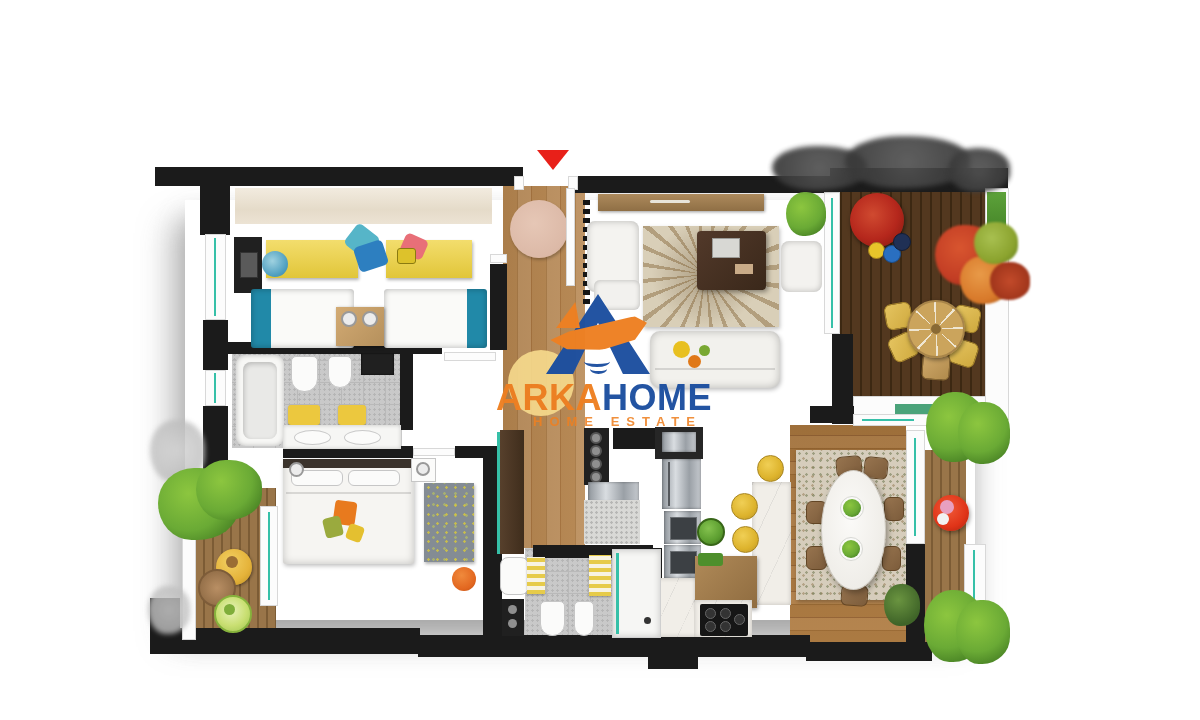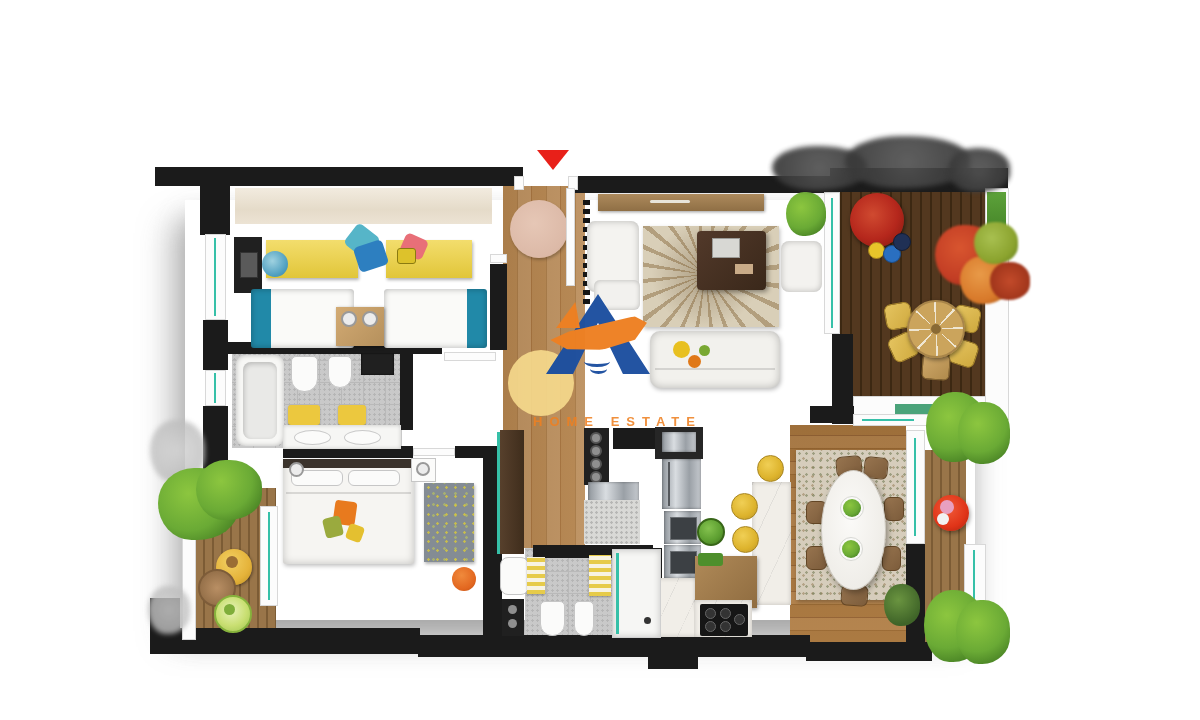--- a/index.html
+++ b/index.html
@@ -298,15 +298,18 @@
     <div class="abs circ" style="left:937px;top:513px;width:12px;height:12px;background:#f2f2f2;"></div>
   </div>
 
   <div class="abs" style="left:496px;top:286px;width:215px;height:142px;z-index:20;opacity:.97;">
     <div class="abs circ" style="left:12px;top:64px;width:66px;height:66px;background:var(--c-logo_yellow,#f5d98c);opacity:.95;"></div>
     <div class="abs" style="left:50px;top:8px;width:104px;height:80px;background:var(--c-logo_blue,#1c4fa0);clip-path:polygon(50% 0%,100% 100%,74% 100%,50% 36%,26% 100%,0% 100%);"></div>
     <div class="abs" style="left:58px;top:16px;width:26px;height:26px;background:var(--c-logo_orange,#ee8022);clip-path:polygon(8% 100%,82% 0%,100% 100%);"></div>
     <div class="abs" style="left:54px;top:34px;width:98px;height:30px;background:var(--c-logo_orange,#ee8022);clip-path:polygon(0% 50%,20% 28%,88% 0%,100% 26%,86% 78%,52% 100%,16% 86%);transform:rotate(-6deg);"></div>
     <div class="abs" style="left:88px;top:70px;width:26px;height:8px;border-bottom:3px solid var(--c-logo_blue,#1c4fa0);border-radius:50%;"></div>
     <div class="abs" style="left:94px;top:78px;width:17px;height:7px;border-bottom:3px solid var(--c-logo_blue,#1c4fa0);border-radius:50%;"></div>
+    <div class="abs wm-text" style="left:0;top:94px;width:215px;text-align:center;">
+      <span class="wm-arka">ARKA</span><span class="wm-home">HOME</span>
+    </div>
     <div class="abs wm-tag" style="left:14px;top:128px;width:215px;text-align:center;">HOME ESTATE</div>
   </div>
 </div>
 
 </body></html>

